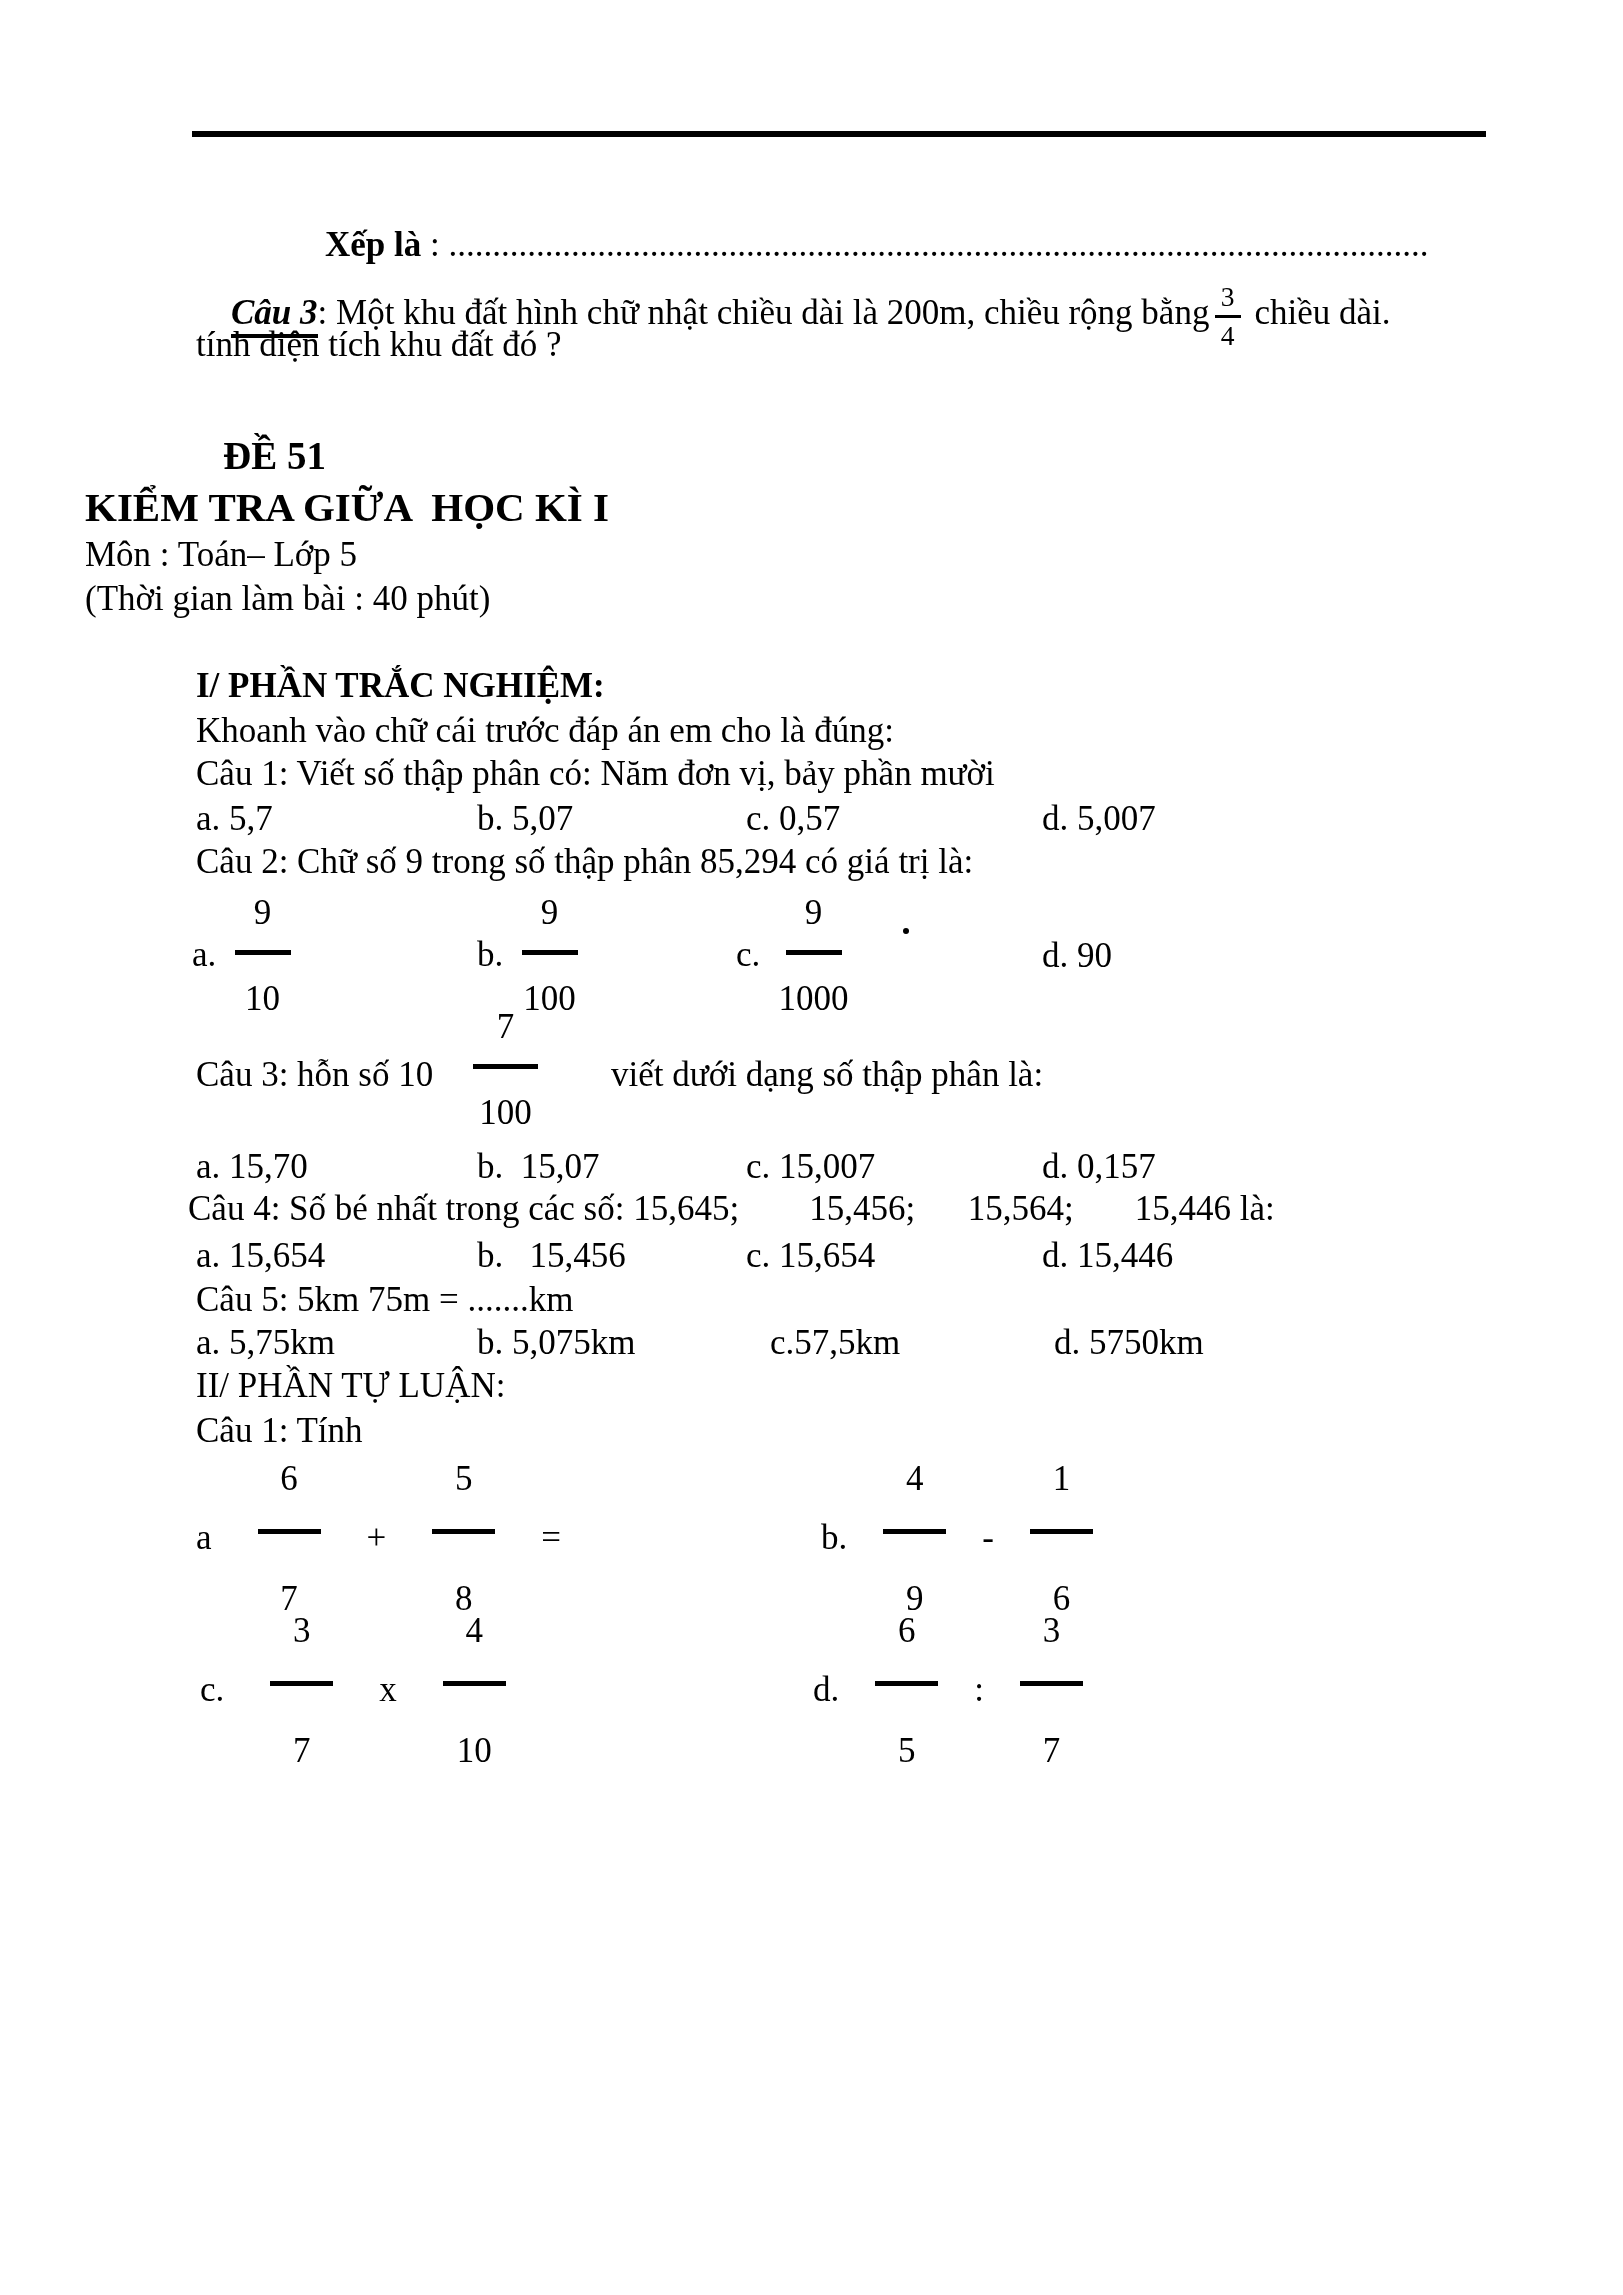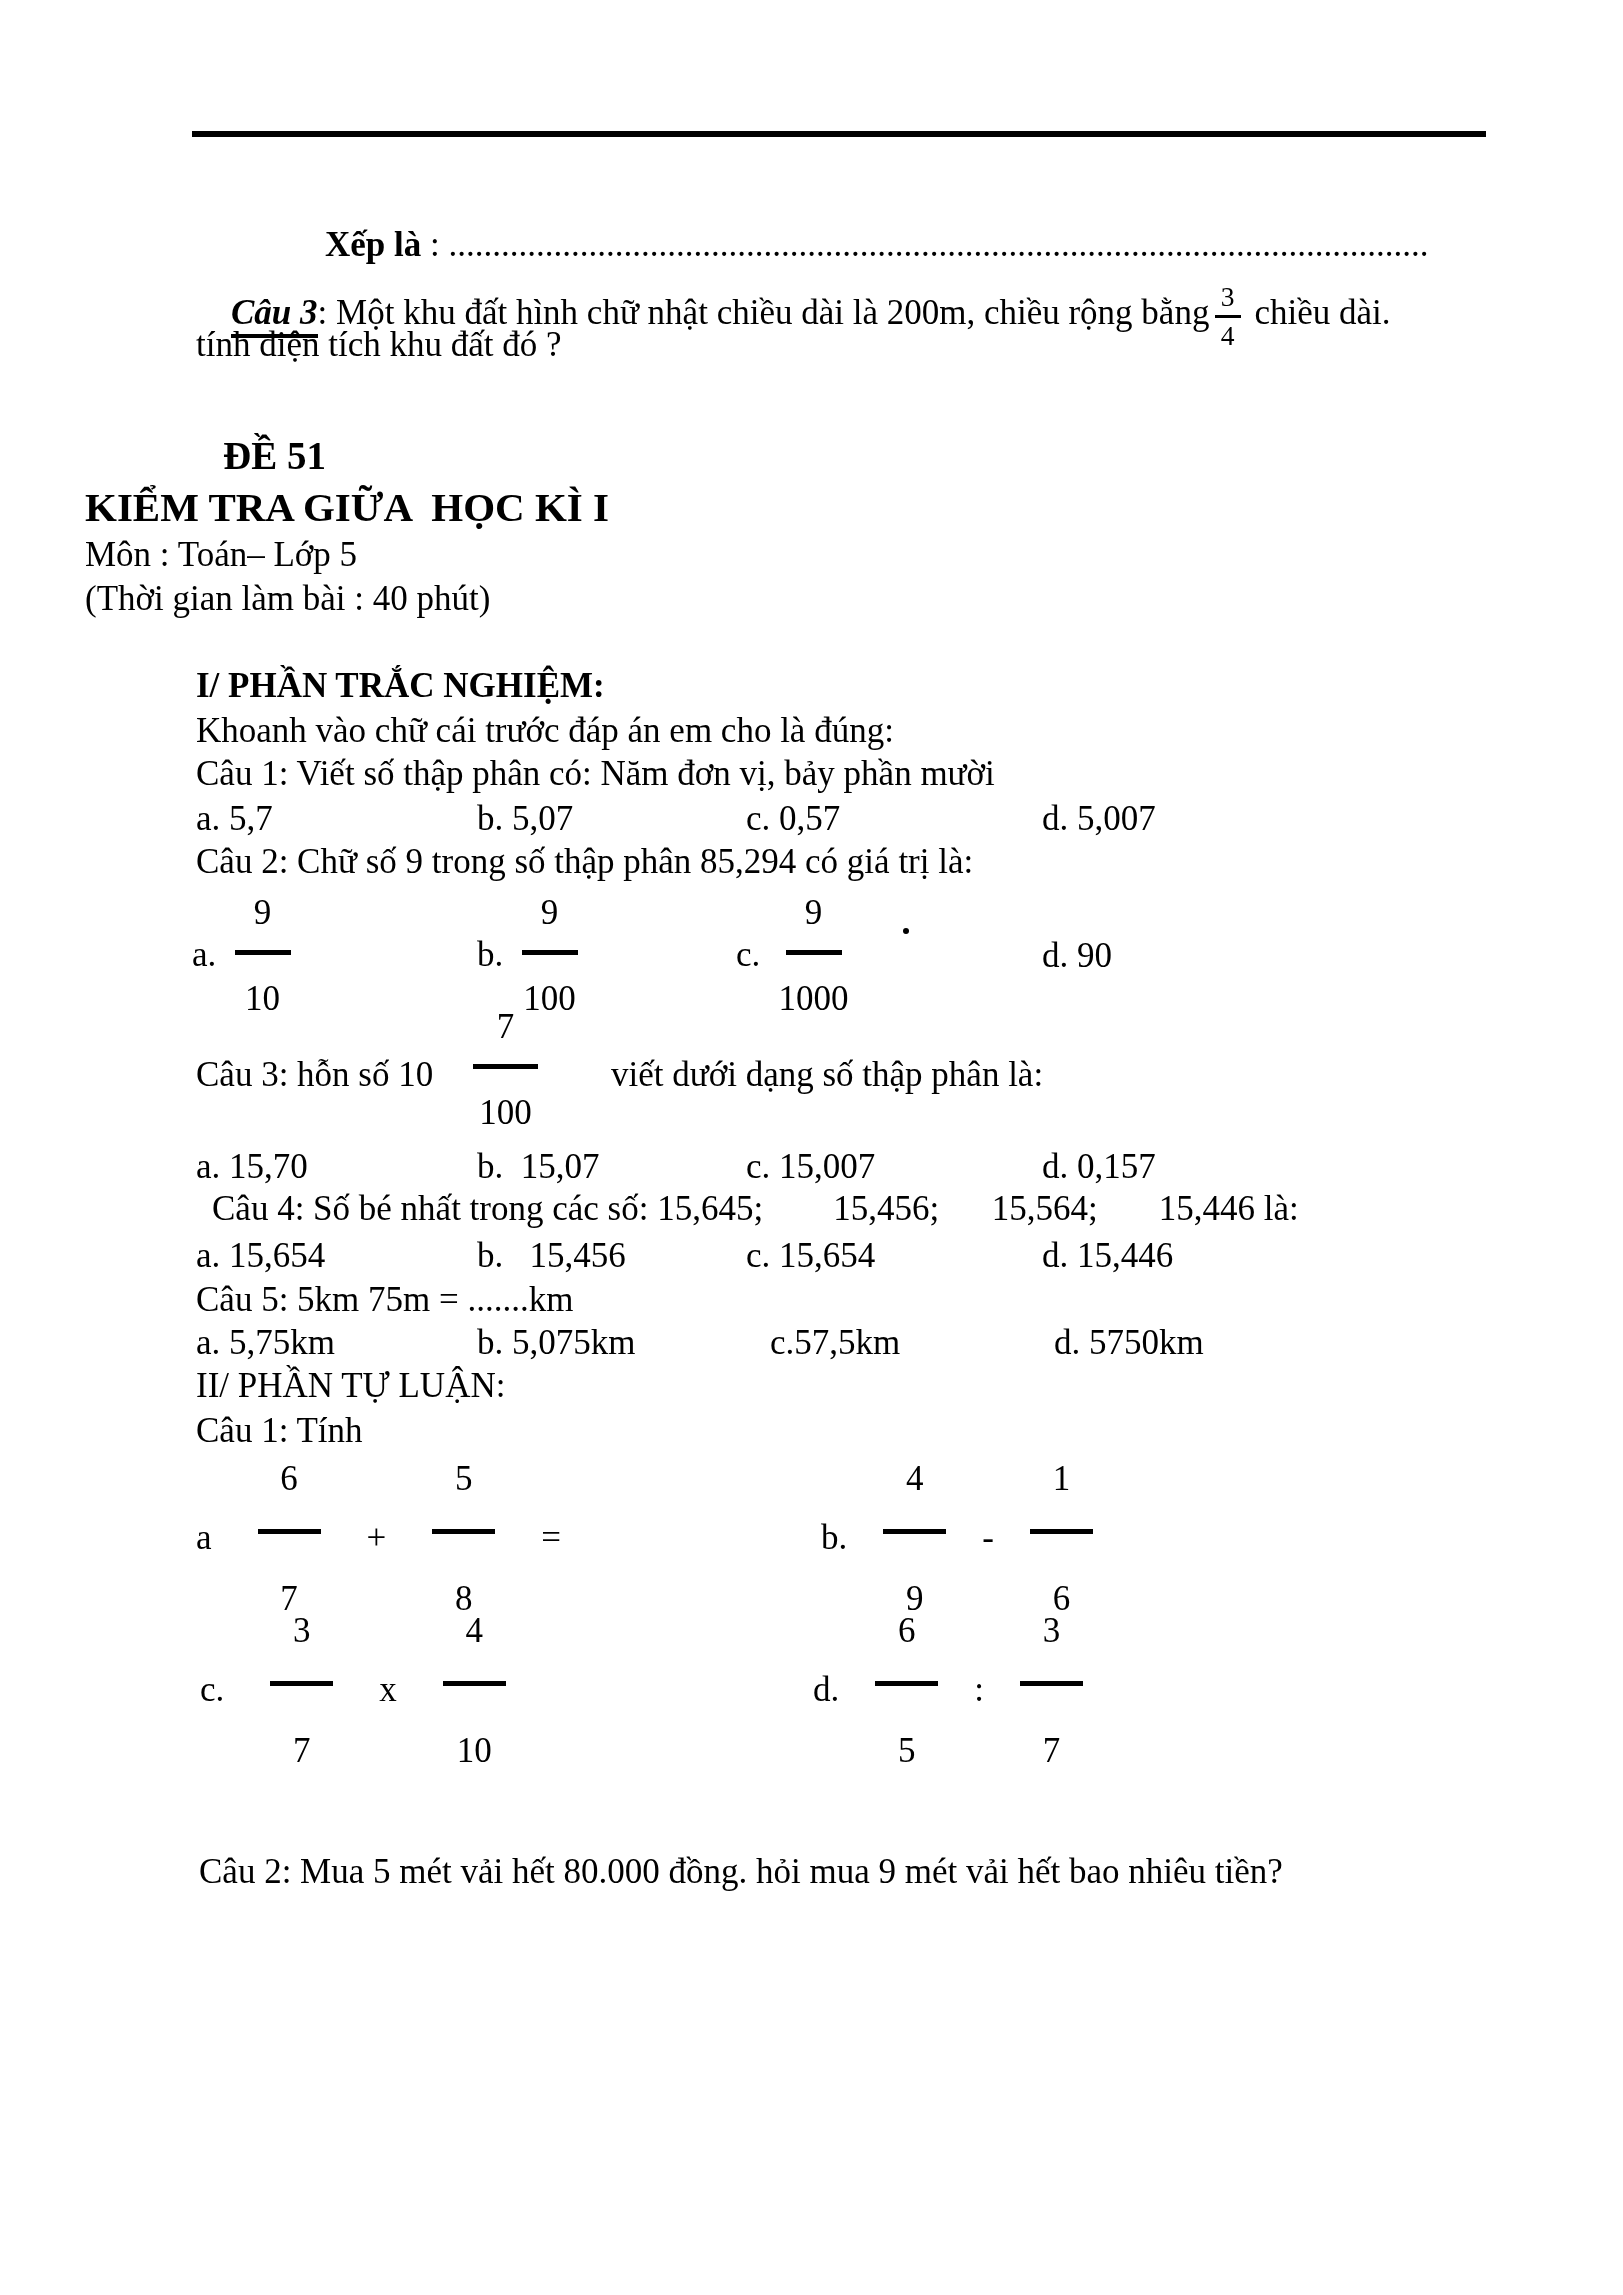--- a/index.html
+++ b/index.html
@@ -117,21 +117,21 @@
     </span>
   </div>
   <div class="abs" style="top:1055px;left:611px;">viết dưới dạng số thập phân là:</div>
   <div class="row" style="top:1147px;">
     <span class="tab t0">a. 15,70</span>
     <span class="tab t1">b.  15,07</span>
     <span class="tab t2">c. 15,007</span>
     <span class="tab t3">d. 0,157</span>
   </div>
 
-  <div class="abs" style="top:1189px;left:212px;">Câu 4: Số bé nhất trong các số: 15,645;        15,456;      15,564;       15,446 là:</div>
+  <div class="abs" style="top:1189px;left:188px;">Câu 4: Số bé nhất trong các số: 15,645;        15,456;      15,564;       15,446 là:</div>
   <div class="row" style="top:1236px;">
     <span class="tab t0">a. 15,654</span>
     <span class="tab t1">b.   15,456</span>
     <span class="tab t2">c. 15,654</span>
     <span class="tab t3">d. 15,446</span>
   </div>
 
   <div class="abs" style="top:1280px;left:196px;">Câu 5: 5km 75m = .......km</div>
   <div class="row" style="top:1323px;">
     <span class="tab t0">a. 5,75km</span>
@@ -197,16 +197,15 @@
       <span class="den">5</span>
     </span>
     <span>:</span>
     <span class="frac fr2">
       <span class="num">3</span>
       <span class="bar"></span>
       <span class="den">7</span>
     </span>
   </div>
 
-  <div class="abs" style="top:1852px;left:199px;">Câu 2: Mua 5 mét vải hết 80.000 đồng. hỏi mua 9 mét vải hết bao nhiêu tiền?</div>
 
 </div>
 
 
 </body></html>

